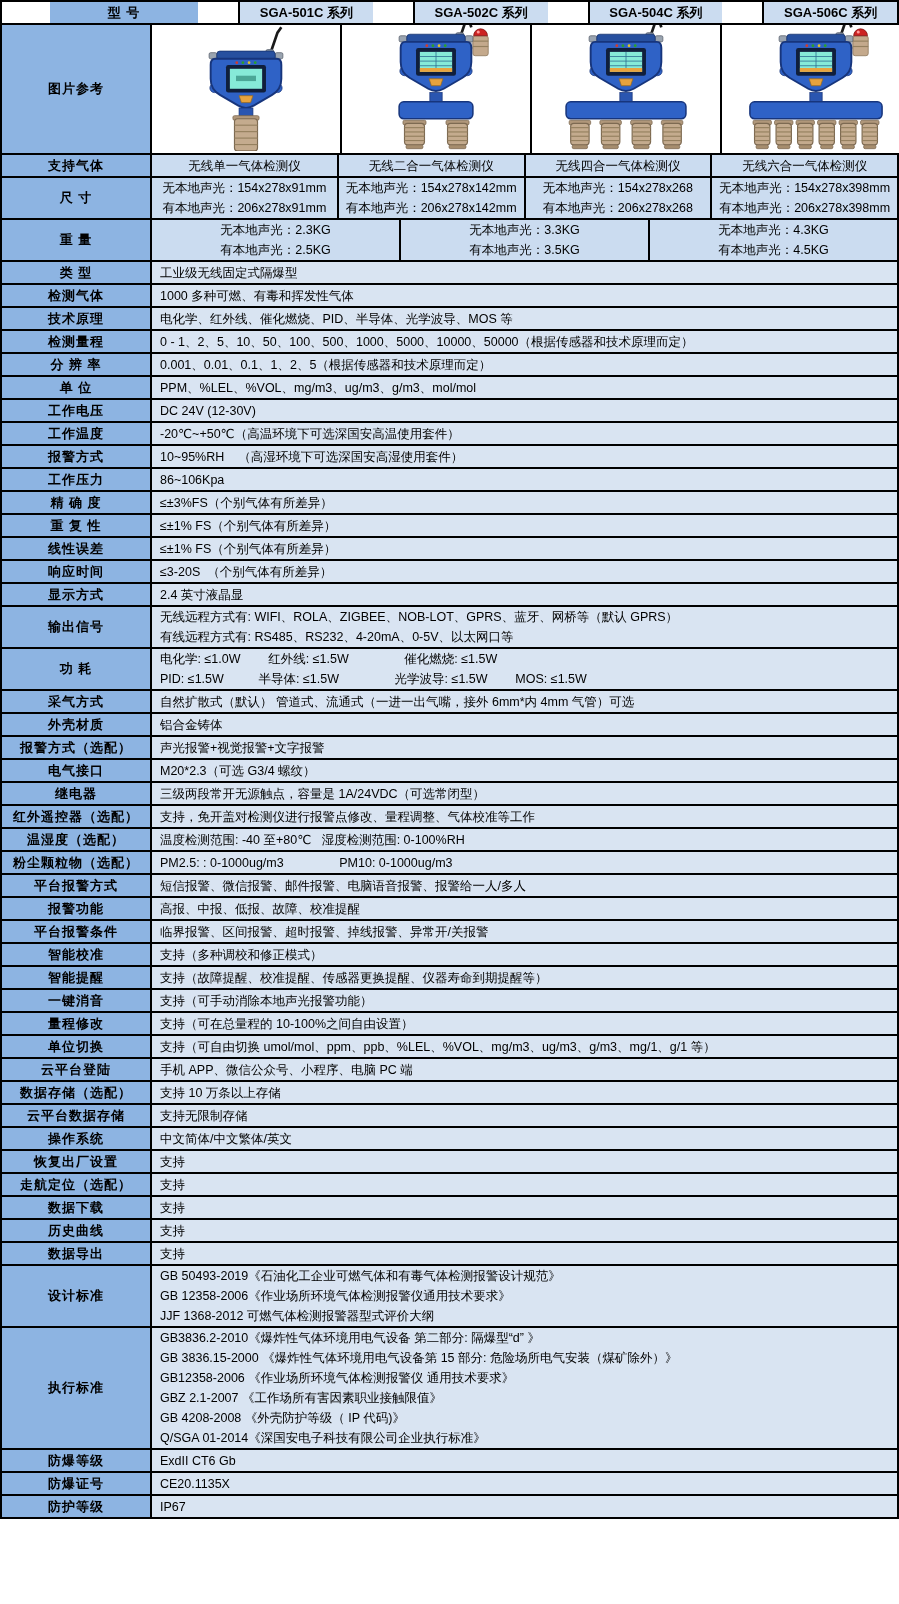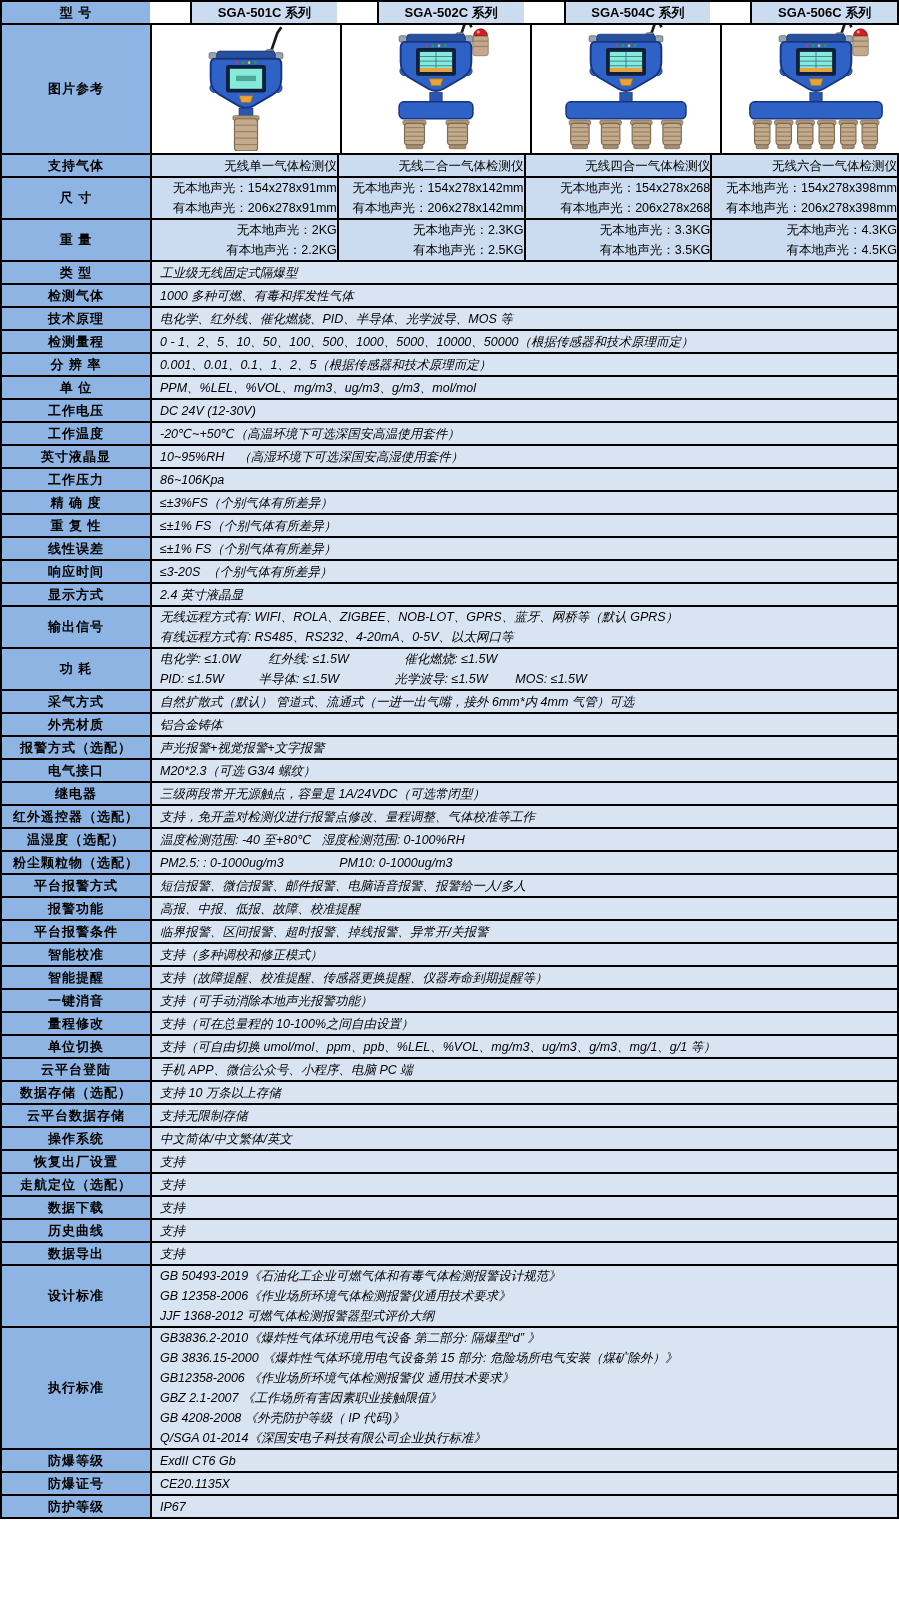--- a/index.html
+++ b/index.html
@@ -1,26 +1,26 @@
 <!DOCTYPE html>
 <html><head>
 <meta charset="utf-8">
 <style>
   html,body{margin:0;padding:0;background:#ffffff;}
   body{width:899px;font-family:"Liberation Sans","DejaVu Sans",sans-serif;color:#000;}
   #spec-table{width:899px;box-sizing:border-box;border:2px solid #000;background:#fff;}
   .row{display:flex;border-top:2px solid #000;}
-  .row:first-child{border-top:none;}
+  .row:first-child{border-top:none;padding-left:48px;}
   .cell{box-sizing:border-box;border-left:2px solid #000;display:flex;flex-direction:column;justify-content:center;min-height:21px;}
   .cell:first-child{border-left:none;}
   .label{width:148px;flex:0 0 148px;background:#8DB4E2;font-weight:bold;text-align:center;font-size:13px;line-height:16px;padding:2px 2px;letter-spacing:1px;}
   .pcol{flex:1;background:#CBDCF0;text-align:center;font-size:12.5px;}
-  .pcol .ln{line-height:20px;text-align:right;}
+  .pcol .ln{line-height:20px;}
   .model{font-weight:bold;font-size:13px;justify-content:center;margin-left:40px;}
-  .wide{flex:1;background:#D9E4F2;text-align:left;font-size:12.5px;padding:0 8px;font-style:italic;}
+  .wide{flex:1;background:#D9E4F2;text-align:left;font-size:12.5px;padding:0 8px;}
   .wide .ln{line-height:20px;white-space:pre-wrap;}
   .imgrow .cell{height:128px;}
   .imgcell{flex:1;background:#ffffff;align-items:center;justify-content:flex-end;padding-bottom:2px;}
   .imgcell svg{display:block;}
   .ln{white-space:pre-wrap;}
 </style>
 </head>
 <body>
 
 <div id="spec-table">
@@ -274,24 +274,20 @@
         <div class="ln">有本地声光：206x278x268</div>
       </div>
       <div class="cell pcol">
         <div class="ln">无本地声光：154x278x398mm</div>
         <div class="ln">有本地声光：206x278x398mm</div>
       </div>
     </div>
     <div class="row">
       <div class="cell label">重   量</div>
       <div class="cell pcol">
-        <div class="ln">无本地声光：2KG</div>
-        <div class="ln">有本地声光：2.2KG</div>
-      </div>
-      <div class="cell pcol">
         <div class="ln">无本地声光：2.3KG</div>
         <div class="ln">有本地声光：2.5KG</div>
       </div>
       <div class="cell pcol">
         <div class="ln">无本地声光：3.3KG</div>
         <div class="ln">有本地声光：3.5KG</div>
       </div>
       <div class="cell pcol">
         <div class="ln">无本地声光：4.3KG</div>
         <div class="ln">有本地声光：4.5KG</div>
@@ -339,21 +335,21 @@
         <div class="ln">DC 24V (12-30V)</div>
       </div>
     </div>
     <div class="row">
       <div class="cell label">工作温度</div>
       <div class="cell wide">
         <div class="ln">-20℃~+50℃（高温环境下可选深国安高温使用套件）</div>
       </div>
     </div>
     <div class="row">
-      <div class="cell label">英寸液晶显</div>
+      <div class="cell label">报警方式</div>
       <div class="cell wide">
         <div class="ln">10~95%RH    （高湿环境下可选深国安高湿使用套件）</div>
       </div>
     </div>
     <div class="row">
       <div class="cell label">工作压力</div>
       <div class="cell wide">
         <div class="ln">86~106Kpa</div>
       </div>
     </div>

